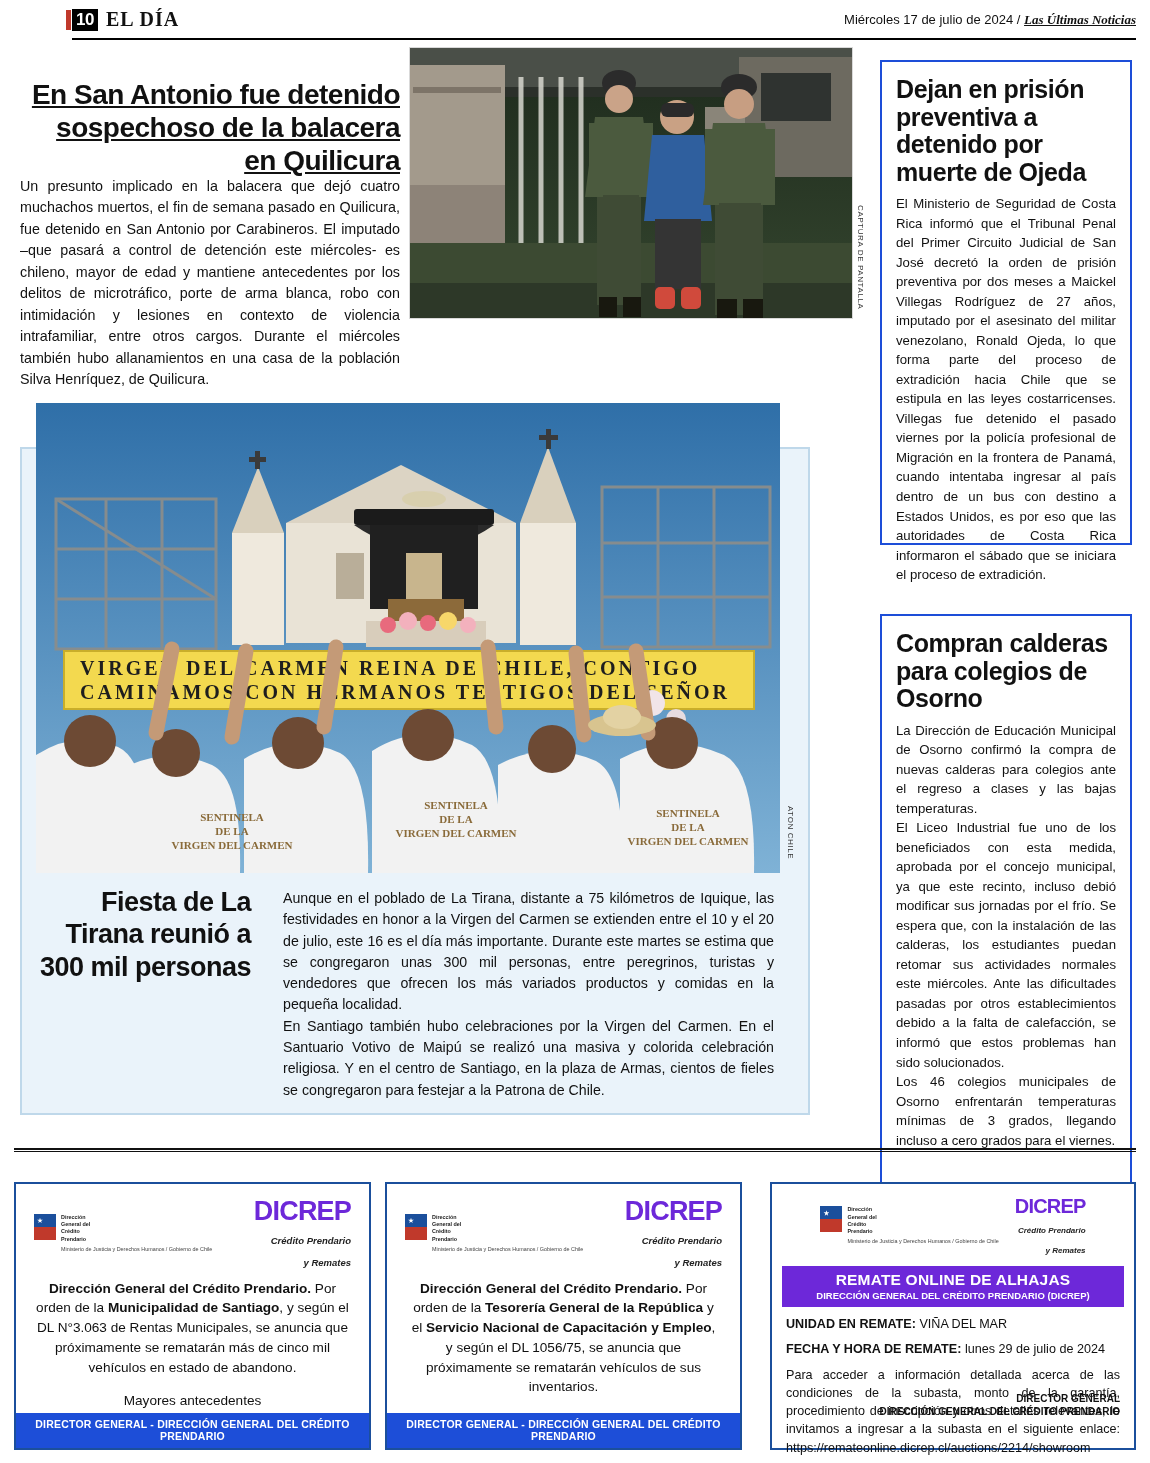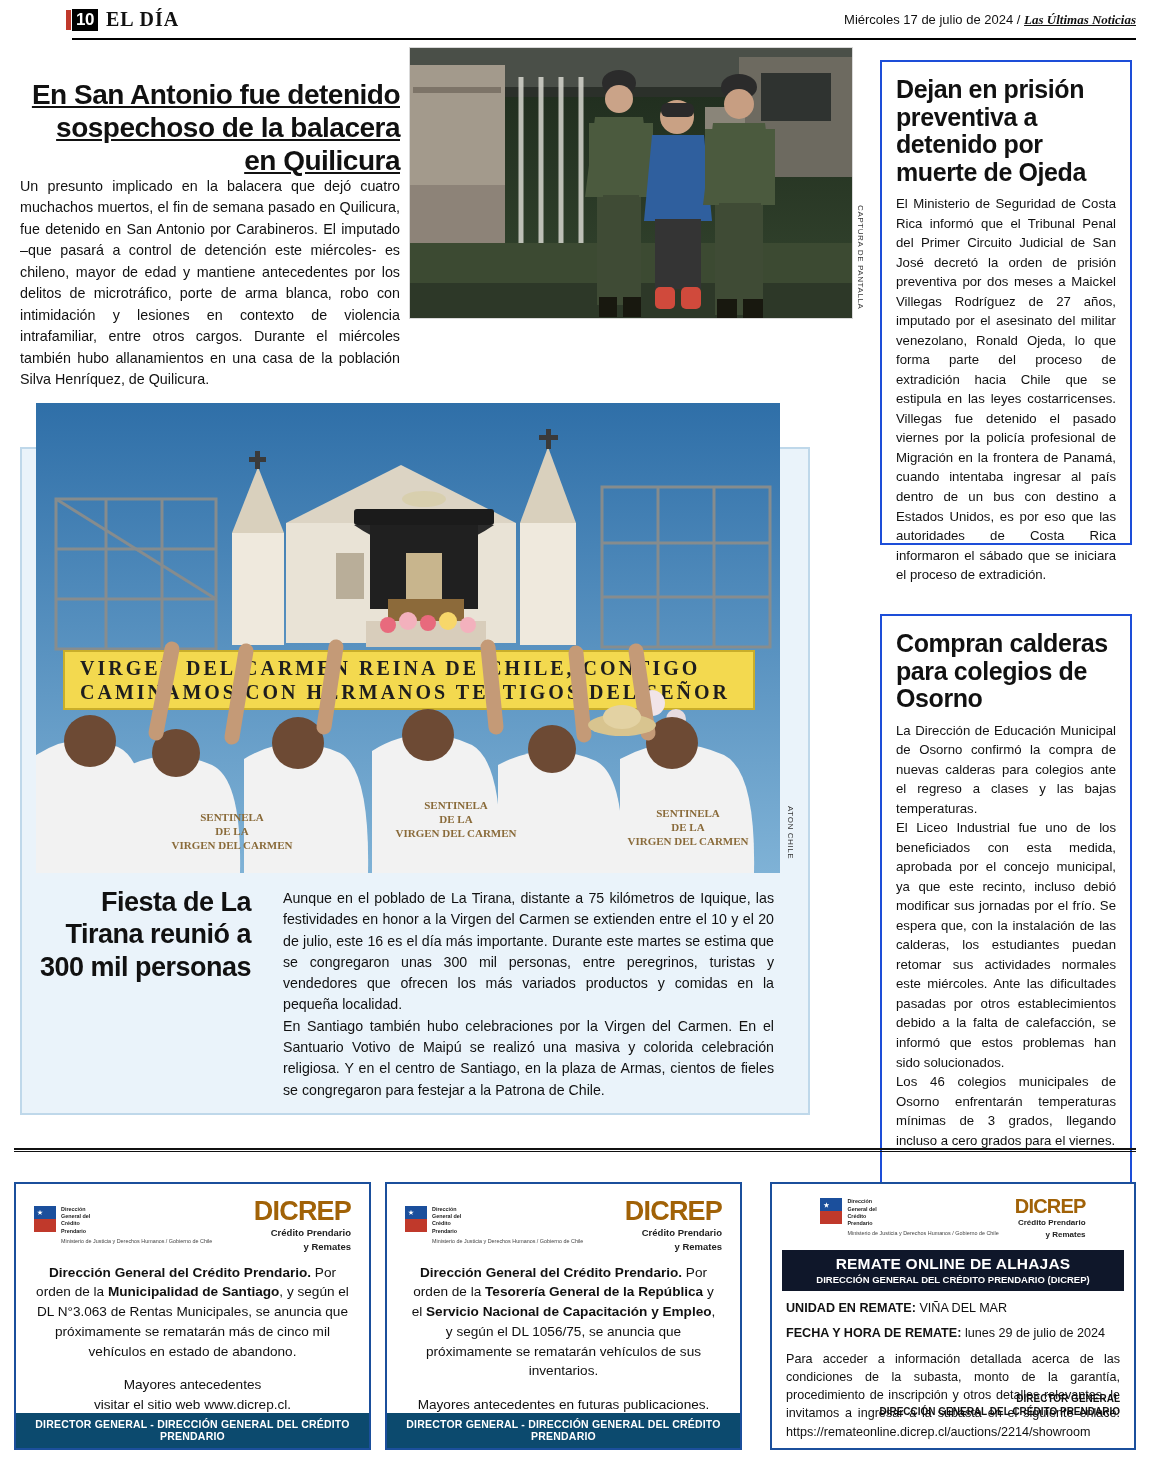--- a/index.html
+++ b/index.html
@@ -240,53 +240,54 @@
     color: #222;
   }
   .gob-text .sub { font-weight: normal; color: #444; margin-top: 3px; }
   .dicrep {
     text-align: right;
   }
   .dicrep .big {
     font-size: 27px;
     font-weight: bold;
     letter-spacing: -0.8px;
-    color: #a16207;
+    color: #6d28d9;
     line-height: 1;
   }
   .dicrep .small {
     font-size: 9.5px;
     font-weight: bold;
     color: #222;
     line-height: 1.25;
-    margin-top: 2px;
+    margin-top: 10px;
+    font-style: italic;
   }
   .ad-body {
     padding: 6px 20px 0 20px;
     text-align: center;
     font-size: 13.6px;
     line-height: 1.45;
   }
   .ad-body b { font-weight: bold; }
   .ad-body .spaced { margin-top: 14px; display: block; }
   .ad-footer {
     position: absolute;
     left: 0; right: 0; bottom: 0;
-    background: #0c4a6e;
+    background: #1d4ed8;
     color: #fff;
     font-size: 10.5px;
     font-weight: bold;
     text-align: center;
     padding: 5px 0 6px 0;
     letter-spacing: 0.2px;
   }
   
   .ad3 .ad-logo-row { justify-content: center; gap: 16px; padding-top: 12px; }
   .remate-band {
-    background: #0f172a;
+    background: #6d28d9;
     color: #fff;
     text-align: center;
     margin: 6px 10px 0 10px;
     padding: 5px 0 6px 0;
   }
   .remate-band .t1 { font-size: 15.5px; font-weight: bold; letter-spacing: 0.2px; }
   .remate-band .t2 { font-size: 9.5px; font-weight: bold; margin-top: 1px; }
   .ad3-body {
     padding: 8px 14px 0 14px;
     font-size: 12.6px;

